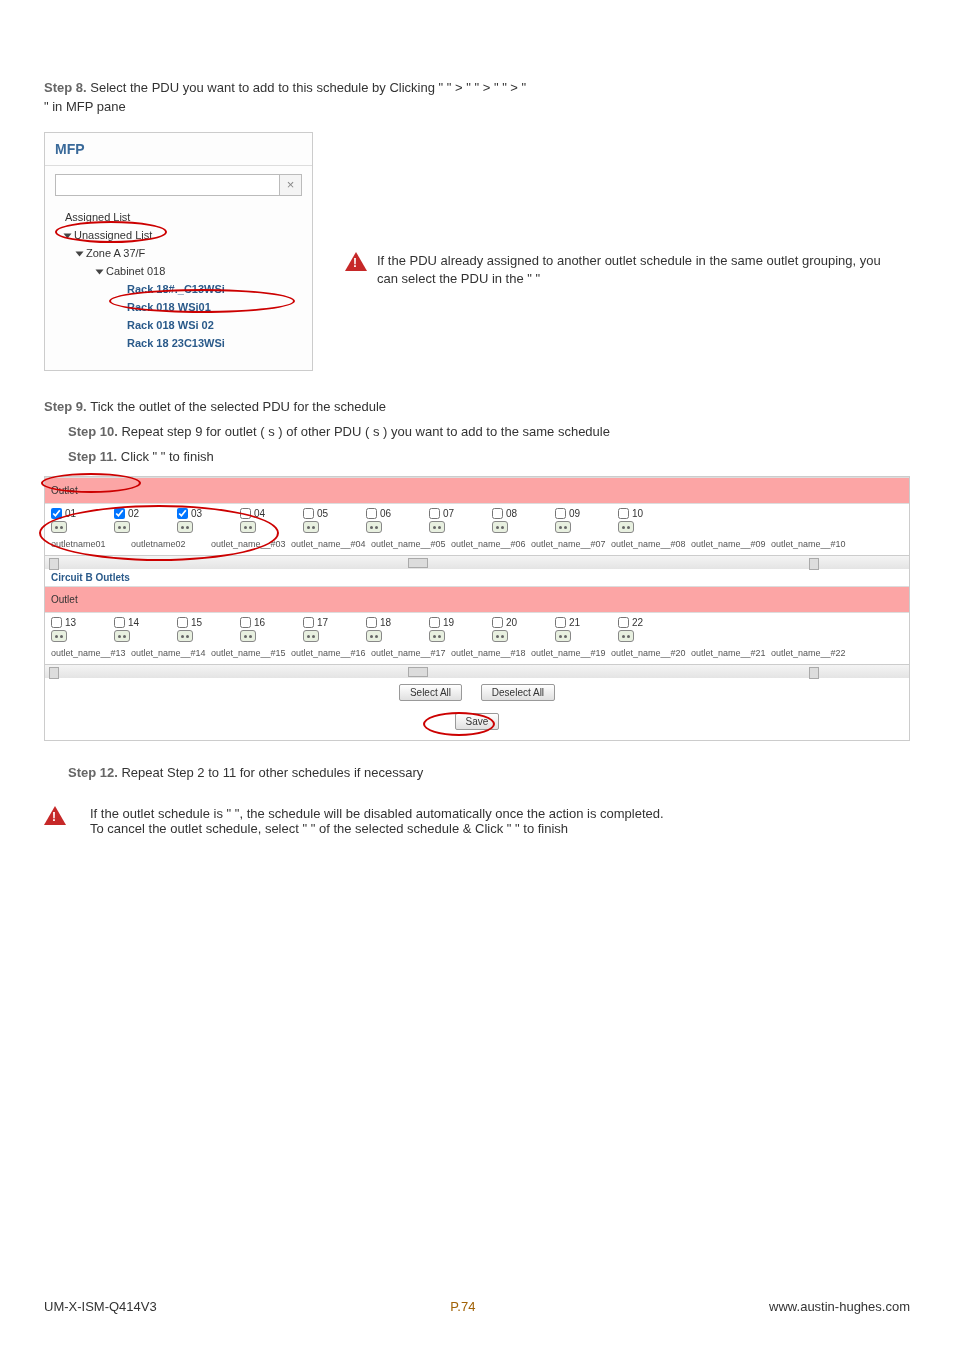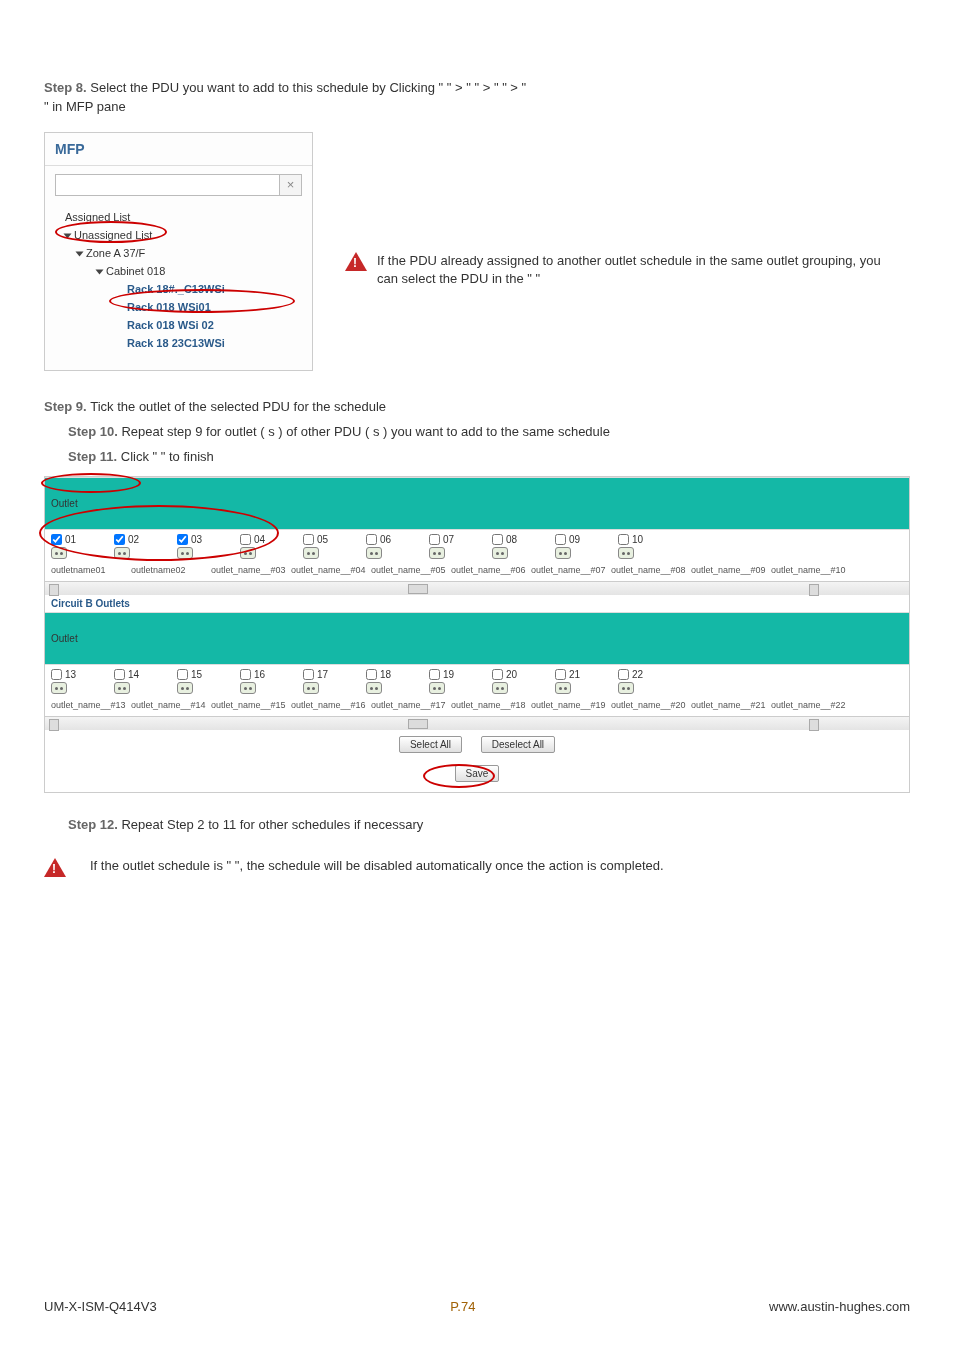--- a/index.html
+++ b/index.html
@@ -98,22 +98,22 @@
     font-size: 10px;
     background: #fff;
   }
   .circuit-label {
     color: #2a5a8a;
     font-weight: bold;
     font-size: 10px;
     padding: 3px 6px;
   }
   .outlet-band {
-    background: #14b8a6;
-    padding: 20px 6px;
+    background: #fca5a5;
+    padding: 7px 6px;
     font-size: 10px;
     border-top: 1px solid #ddd;
     border-bottom: 1px solid #ddd;
   }
   .outlet-row {
     display: flex;
     padding: 4px 6px 2px 6px;
     gap: 0;
   }
   .outlet-cell {
@@ -389,20 +389,25 @@
   </div>
 </div>
 
 <div class="final-note">
   <div class="warn-icon"></div>
   <div>
     <div>
       <span>If the outlet schedule is " </span>
       <span> ", the schedule will be disabled automatically once the action is completed.</span>
     </div>
+    <div>
+      <span>To cancel the outlet schedule,  select " </span>
+      <span> " of the selected schedule &amp; Click " </span>
+      <span> " to finish</span>
+    </div>
   </div>
 </div>
 
 <div class="footer">
   <span>UM-X-ISM-Q414V3</span>
   <span class="center">P.74</span>
   <span>www.austin-hughes.com</span>
 </div>
 
 </body></html>

